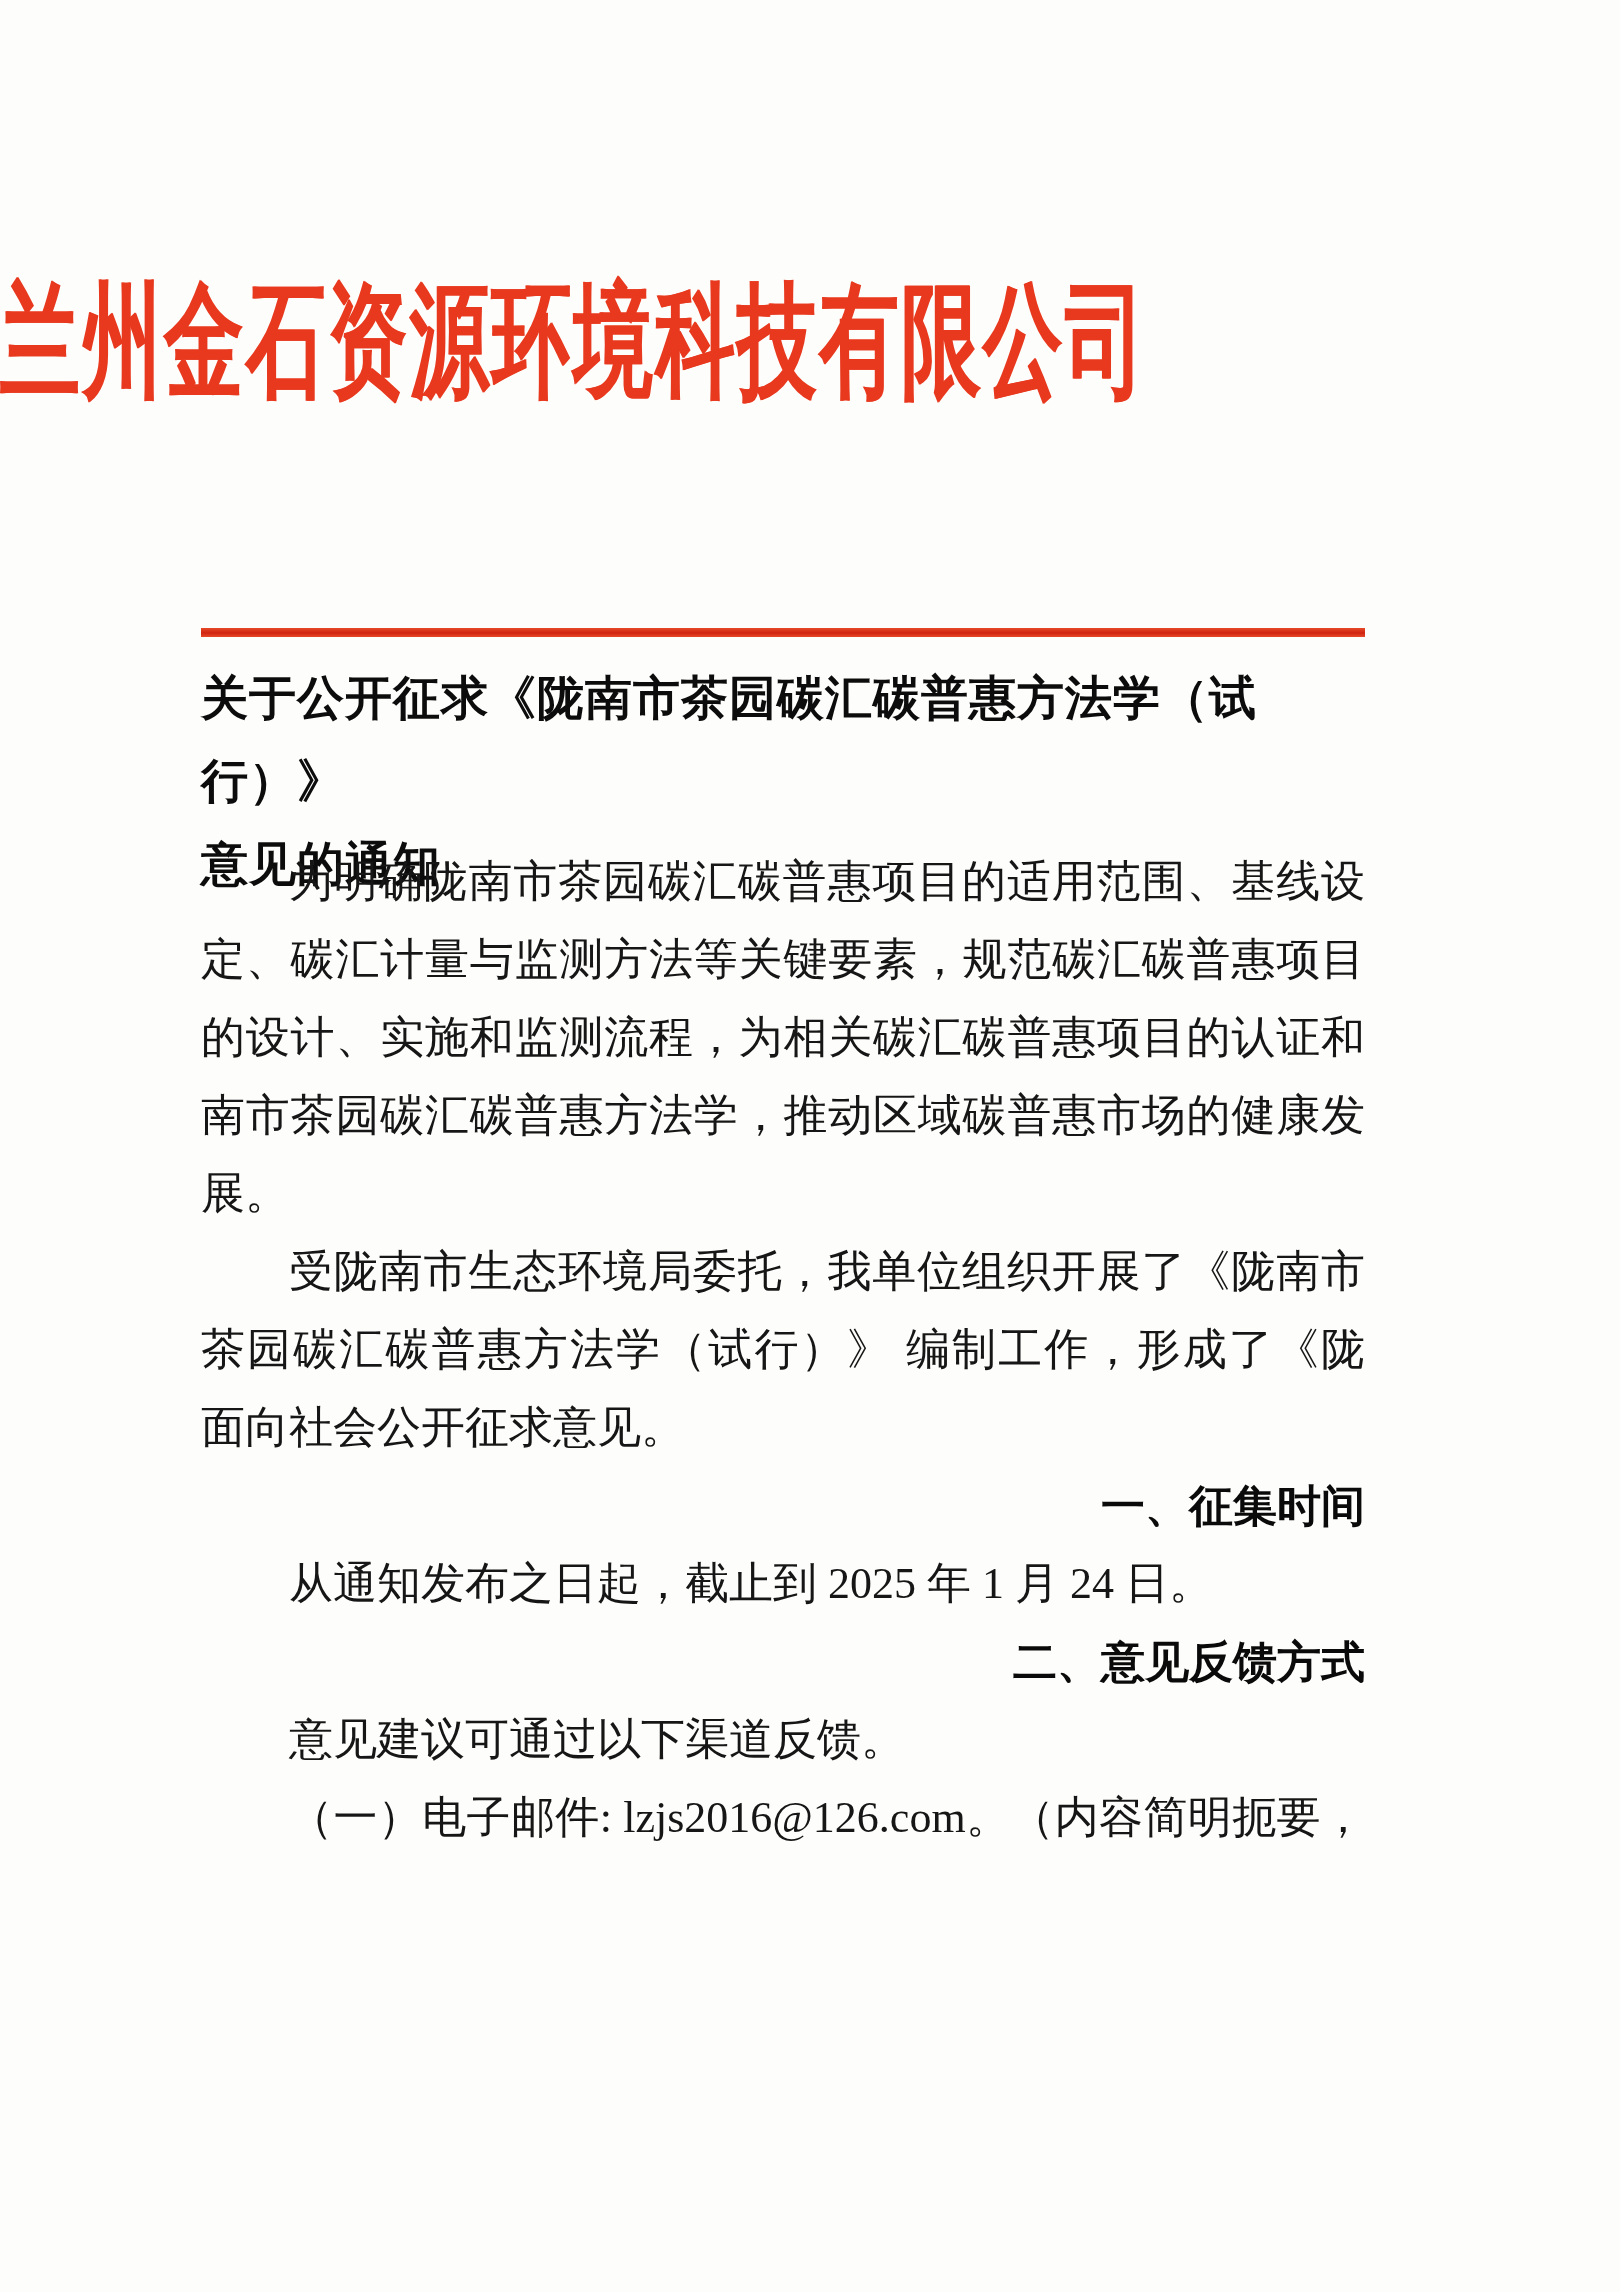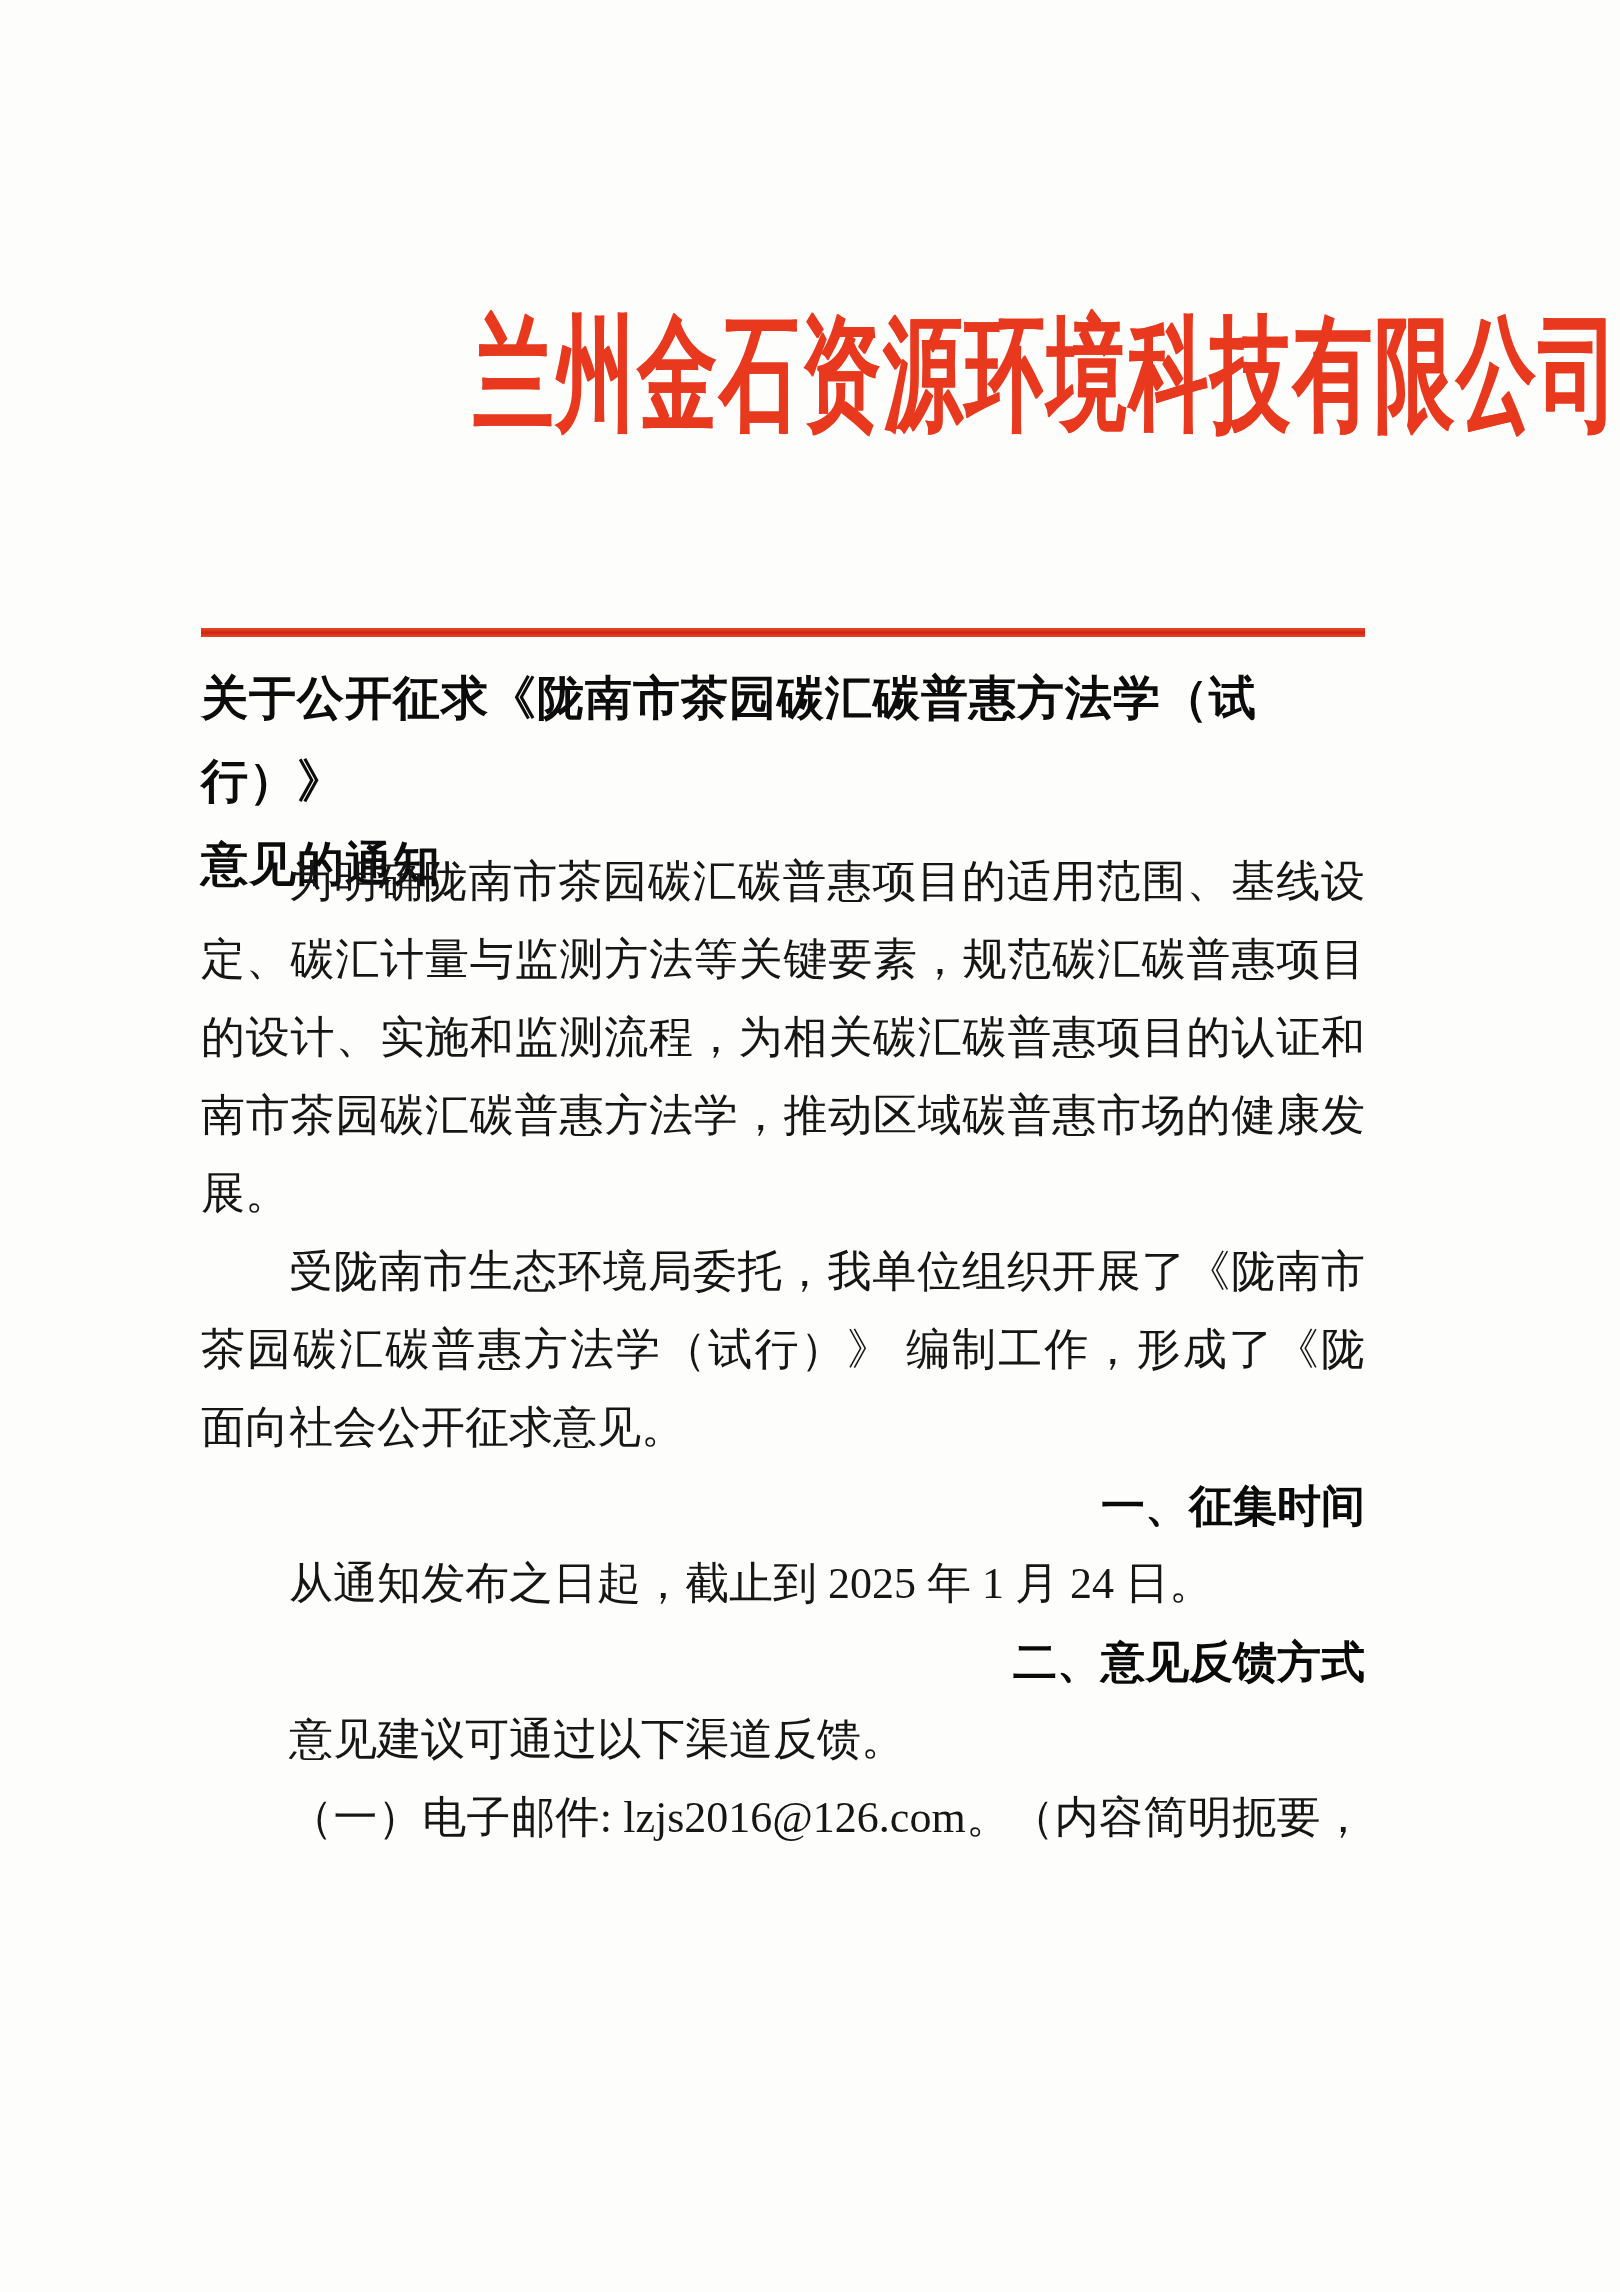--- a/index.html
+++ b/index.html
@@ -12,24 +12,24 @@
     margin: 0 auto;
     background: #fdfdfb;
     font-family: "Liberation Serif", serif;
     color: #121212;
     overflow: hidden;
   }
 
   
   .letterhead {
     position: absolute;
-    top: 292px;
+    top: 259px;
     left: 0;
     width: 100%;
-    text-align: right;
+    text-align: left;
   }
   .letterhead-text {
     display: inline-block;
     font-weight: bold;
     font-size: 79px;
     letter-spacing: 2.9px;
     color: #e8391f;
     transform: scaleY(1.58);
     transform-origin: 50% 0;
     white-space: nowrap;

